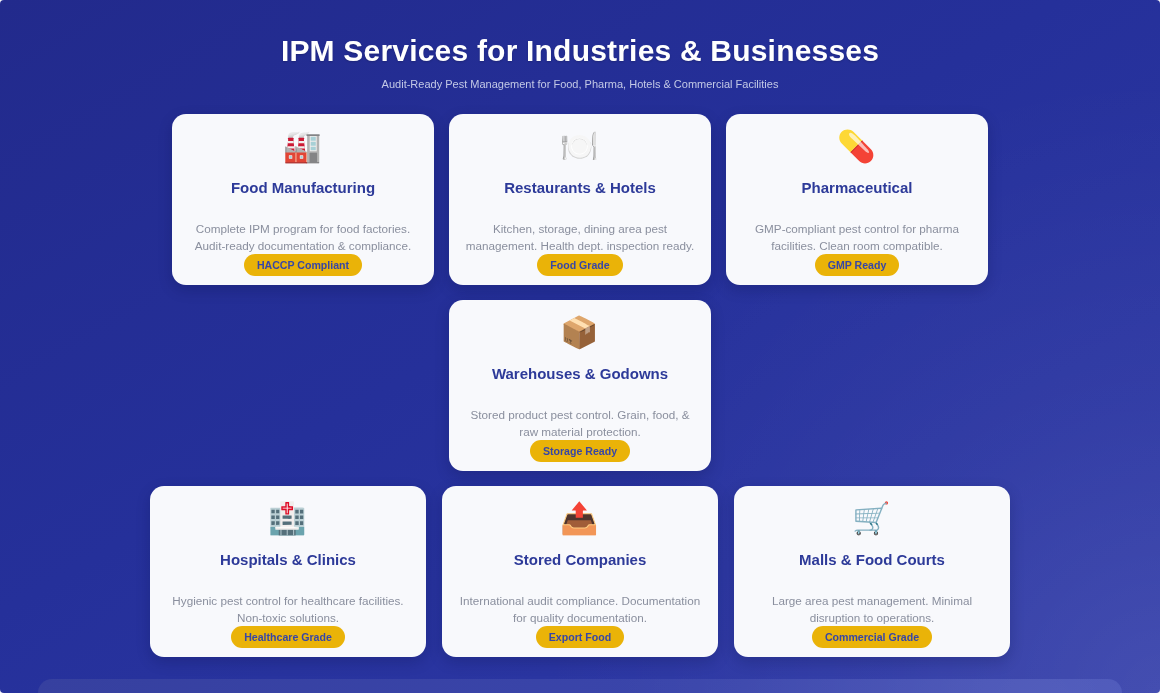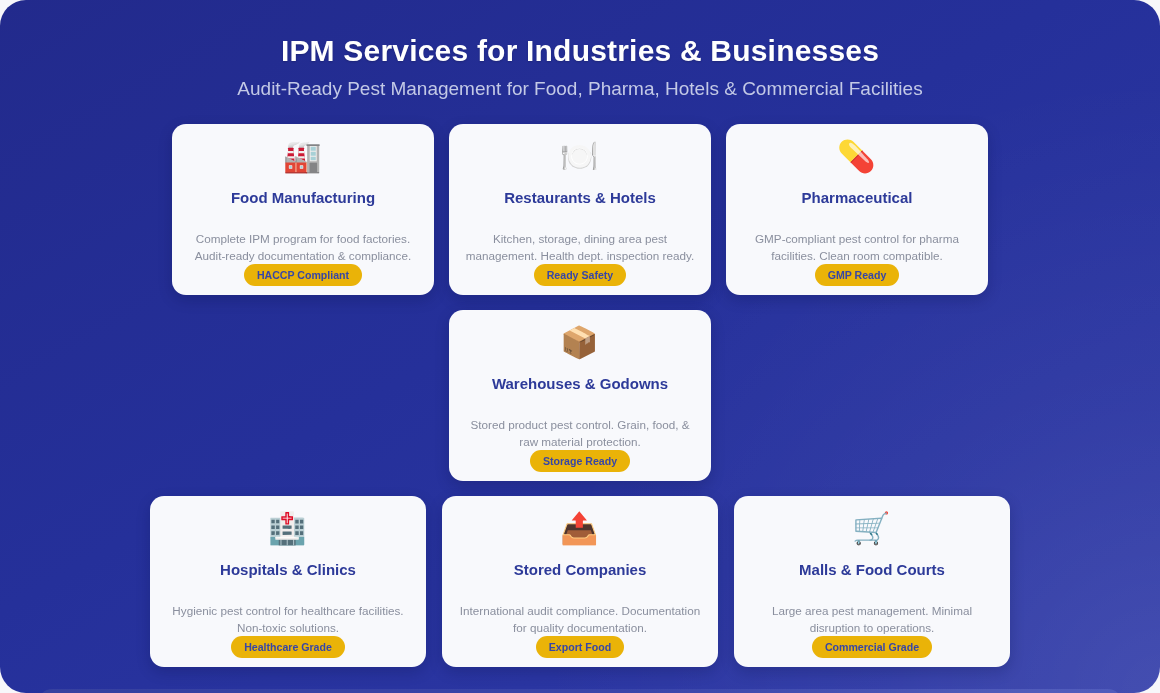--- a/index.html
+++ b/index.html
@@ -5,33 +5,33 @@
   html,body{margin:0;padding:0;}
   body{
     width:1160px;height:693px;overflow:hidden;
     background:#f7f7fa;
     font-family:"Liberation Sans", sans-serif;
     -webkit-font-smoothing:antialiased;
   }
   .section{
     position:absolute;left:0;top:0;width:1160px;height:693px;
     box-sizing:border-box;
-    border-radius:26px;
+    border-radius:4px;
     background:
       radial-gradient(circle at 100% 100%, rgba(255,255,255,0.10) 0%, rgba(255,255,255,0.04) 22%, rgba(255,255,255,0) 46%),
       linear-gradient(150deg,#222a8c 0%,#25309a 45%,#2f3aa8 100%);
     overflow:hidden;
   }
   .header{text-align:center;padding-top:34px;}
   .title{
     margin:0;color:#ffffff;font-size:30px;font-weight:bold;letter-spacing:.2px;
     text-shadow:0 1px 2px rgba(0,0,0,.18);
   }
   .subtitle{
-    margin:10px 0 0 0;color:#c3c9e6;font-size:19px;font-weight:normal;
+    margin:10px 0 0 0;color:#c3c9e6;font-size:11px;font-weight:normal;
   }
 
   .grid{display:flex;flex-wrap:wrap;justify-content:center;gap:15px;
         padding:24px 38px 0 38px;box-sizing:border-box;}
   .card{
     background:#f8f9fc;
     border-radius:14px;
     box-sizing:border-box;
     padding:14px 16px 16px 16px;
     text-align:center;
@@ -83,21 +83,21 @@
       <div class="card-icon">🏭</div>
       <div class="card-title">Food Manufacturing</div>
       <div class="card-desc">Complete IPM program for food factories. Audit-ready documentation &amp; compliance.</div>
       <div class="card-badge">HACCP Compliant</div>
     </div>
 
     <div class="card">
       <div class="card-icon">🍽️</div>
       <div class="card-title">Restaurants &amp; Hotels</div>
       <div class="card-desc">Kitchen, storage, dining area pest management. Health dept. inspection ready.</div>
-      <div class="card-badge">Ready Safety</div>
+      <div class="card-badge">Food Grade</div>
     </div>
 
     <div class="card">
       <div class="card-icon">💊</div>
       <div class="card-title">Pharmaceutical</div>
       <div class="card-desc">GMP-compliant pest control for pharma facilities. Clean room compatible.</div>
       <div class="card-badge">GMP Ready</div>
     </div>
 
     <div class="card">

